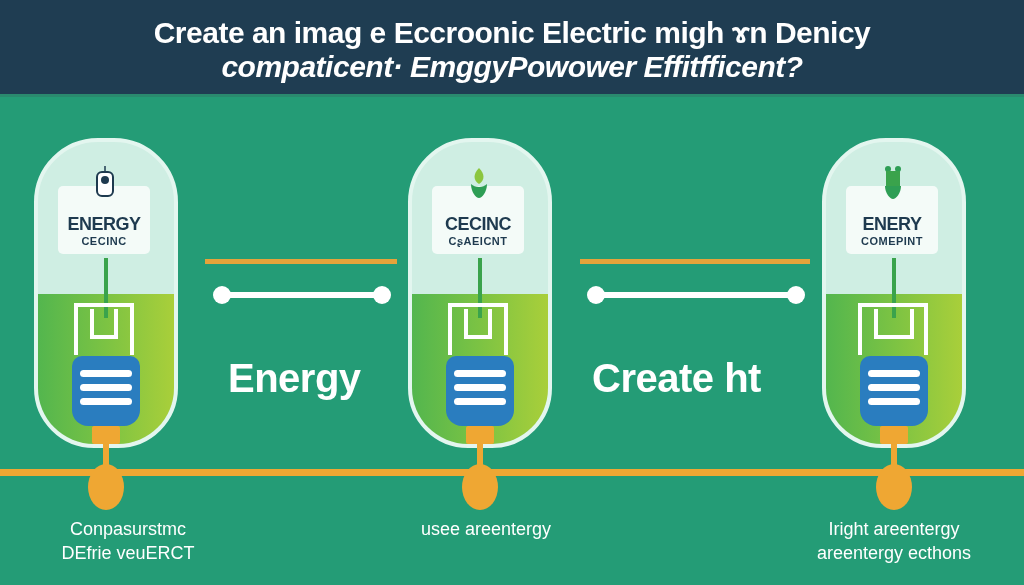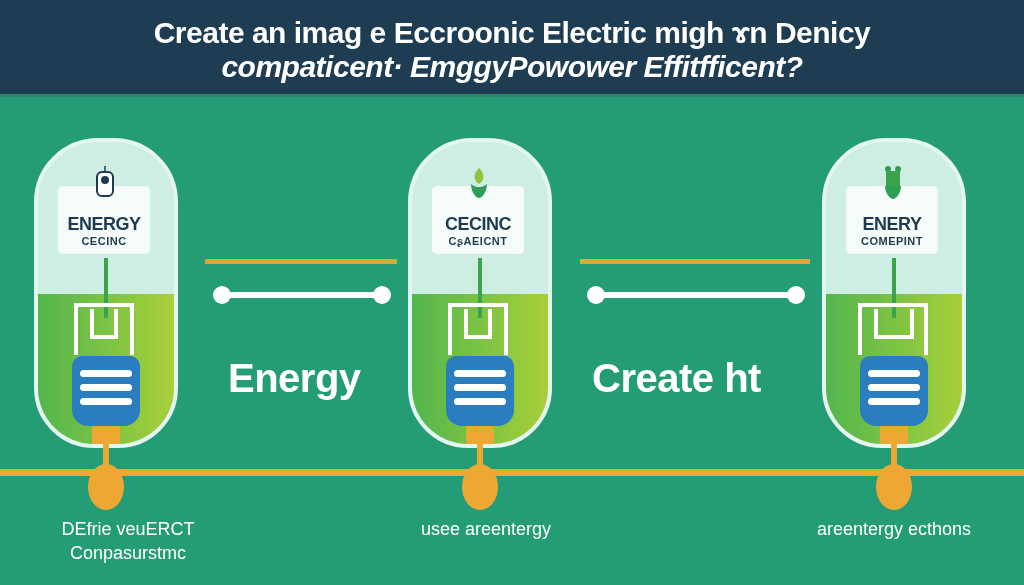--- a/index.html
+++ b/index.html
@@ -128,21 +128,22 @@
     <div class="ring" style="top:14px;"></div>
     <div class="ring" style="top:28px;"></div>
     <div class="ring" style="top:42px;"></div>
   </div>
   <div class="cap"></div>
   <div class="wire"></div>
   <div class="node"></div>
 </div>
 
 <div class="caption" style="left:18px;top:517px;">
+  <div>Conpasurstmc</div>
   <div>DEfrie veuERCT</div>
-  <div>Conpasurstmc</div>
 </div>
 <div class="caption" style="left:376px;top:517px;">
   <div>usee areentergy</div>
 </div>
 <div class="caption" style="left:784px;top:517px;">
+  <div>Iright areentergy</div>
   <div>areentergy ecthons</div>
 </div>
 
 </body></html>

